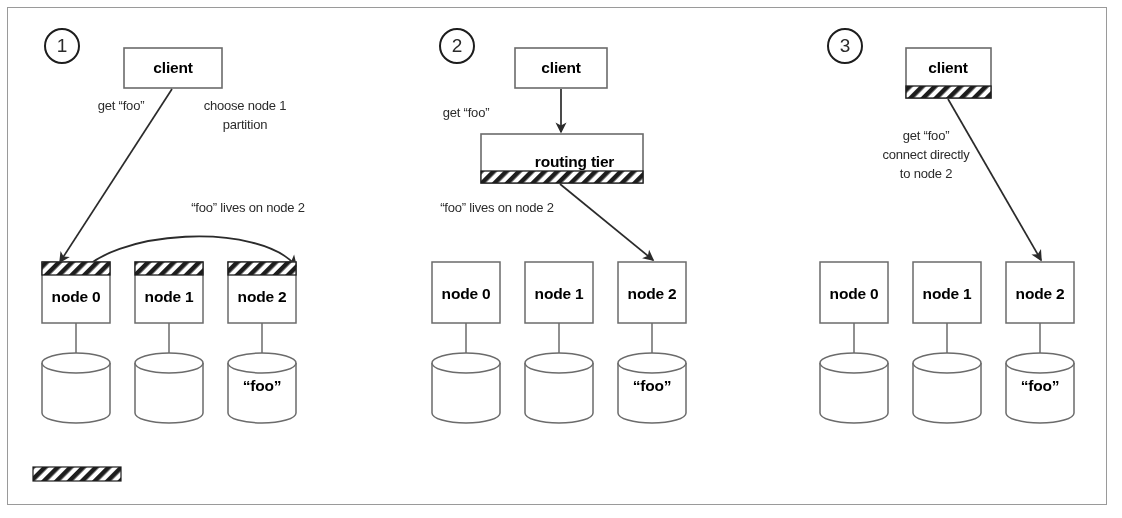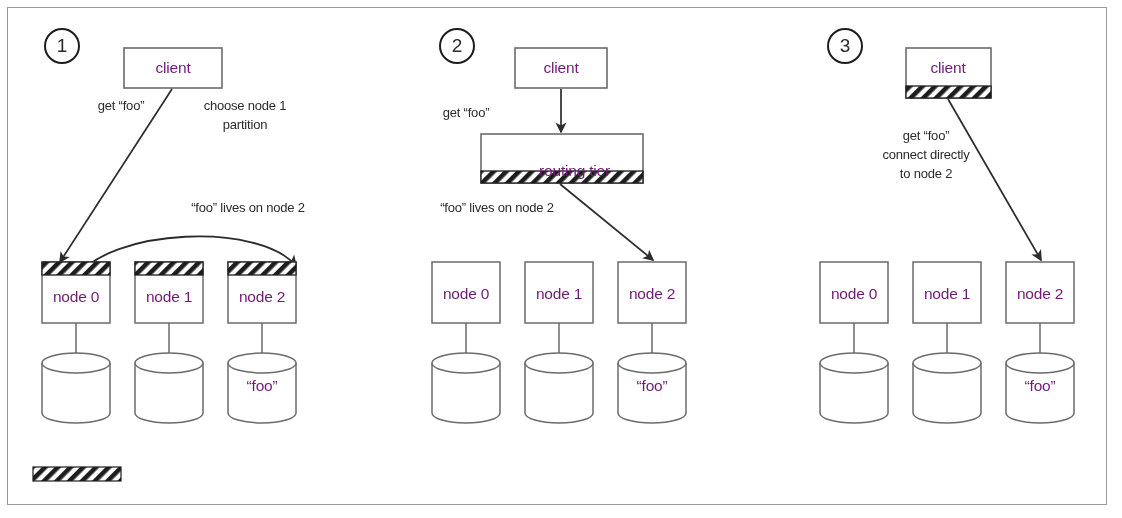--- a/index.html
+++ b/index.html
@@ -39,26 +39,27 @@
     position: absolute;
     color: #2b2b2b;
     font-size: 13px;
     line-height: 19px;
     white-space: pre;
     letter-spacing: -0.2px;
   }
   .ctr { text-align: center; transform: translateX(-50%); }
   .boxlabel {
     position: absolute;
-    color: #701a75;
+    color: #000000;
     font-size: 15.5px;
     white-space: pre;
     letter-spacing: -0.2px;
     text-align: right;
     transform: translate(-50%, -50%);
+    font-weight: bold;
   }
   .num {
     position: absolute;
     width: 36px;
     height: 36px;
     border: 2.6px solid #1d1d1d;
     border-radius: 50%;
     box-sizing: border-box;
     color: #2b2b2b;
     font-size: 19px;
@@ -192,21 +193,21 @@
   <div class="txt ctr" style="left:245px; top:115px;">partition</div>
   <div class="txt ctr" style="left:248px; top:198px;">“foo” lives on node 2</div>
   <div class="boxlabel" style="left:76px; top:297px;">node 0</div>
   <div class="boxlabel" style="left:169px; top:297px;">node 1</div>
   <div class="boxlabel" style="left:262px; top:297px;">node 2</div>
   <div class="boxlabel" style="left:262px; top:386px;">“foo”</div>
 
   <div class="num" style="left:439px; top:28px;">2</div>
   <div class="boxlabel" style="left:561px; top:68px;">client</div>
   <div class="txt ctr" style="left:466px; top:103px;">get “foo”</div>
-  <div class="boxlabel" style="left:562px; top:171px;padding-left:25px;">routing tier</div>
+  <div class="boxlabel" style="left:562px; top:162px;padding-left:25px;">routing tier</div>
   <div class="txt ctr" style="left:497px; top:198px;">“foo” lives on node 2</div>
   <div class="boxlabel" style="left:466px; top:294px;">node 0</div>
   <div class="boxlabel" style="left:559px; top:294px;">node 1</div>
   <div class="boxlabel" style="left:652px; top:294px;">node 2</div>
   <div class="boxlabel" style="left:652px; top:386px;">“foo”</div>
 
   <div class="num" style="left:827px; top:28px;">3</div>
   <div class="boxlabel" style="left:948px; top:68px;">client</div>
   <div class="txt ctr" style="left:926px; top:126px;">get “foo”</div>
   <div class="txt ctr" style="left:926px; top:145px;">connect directly</div>

